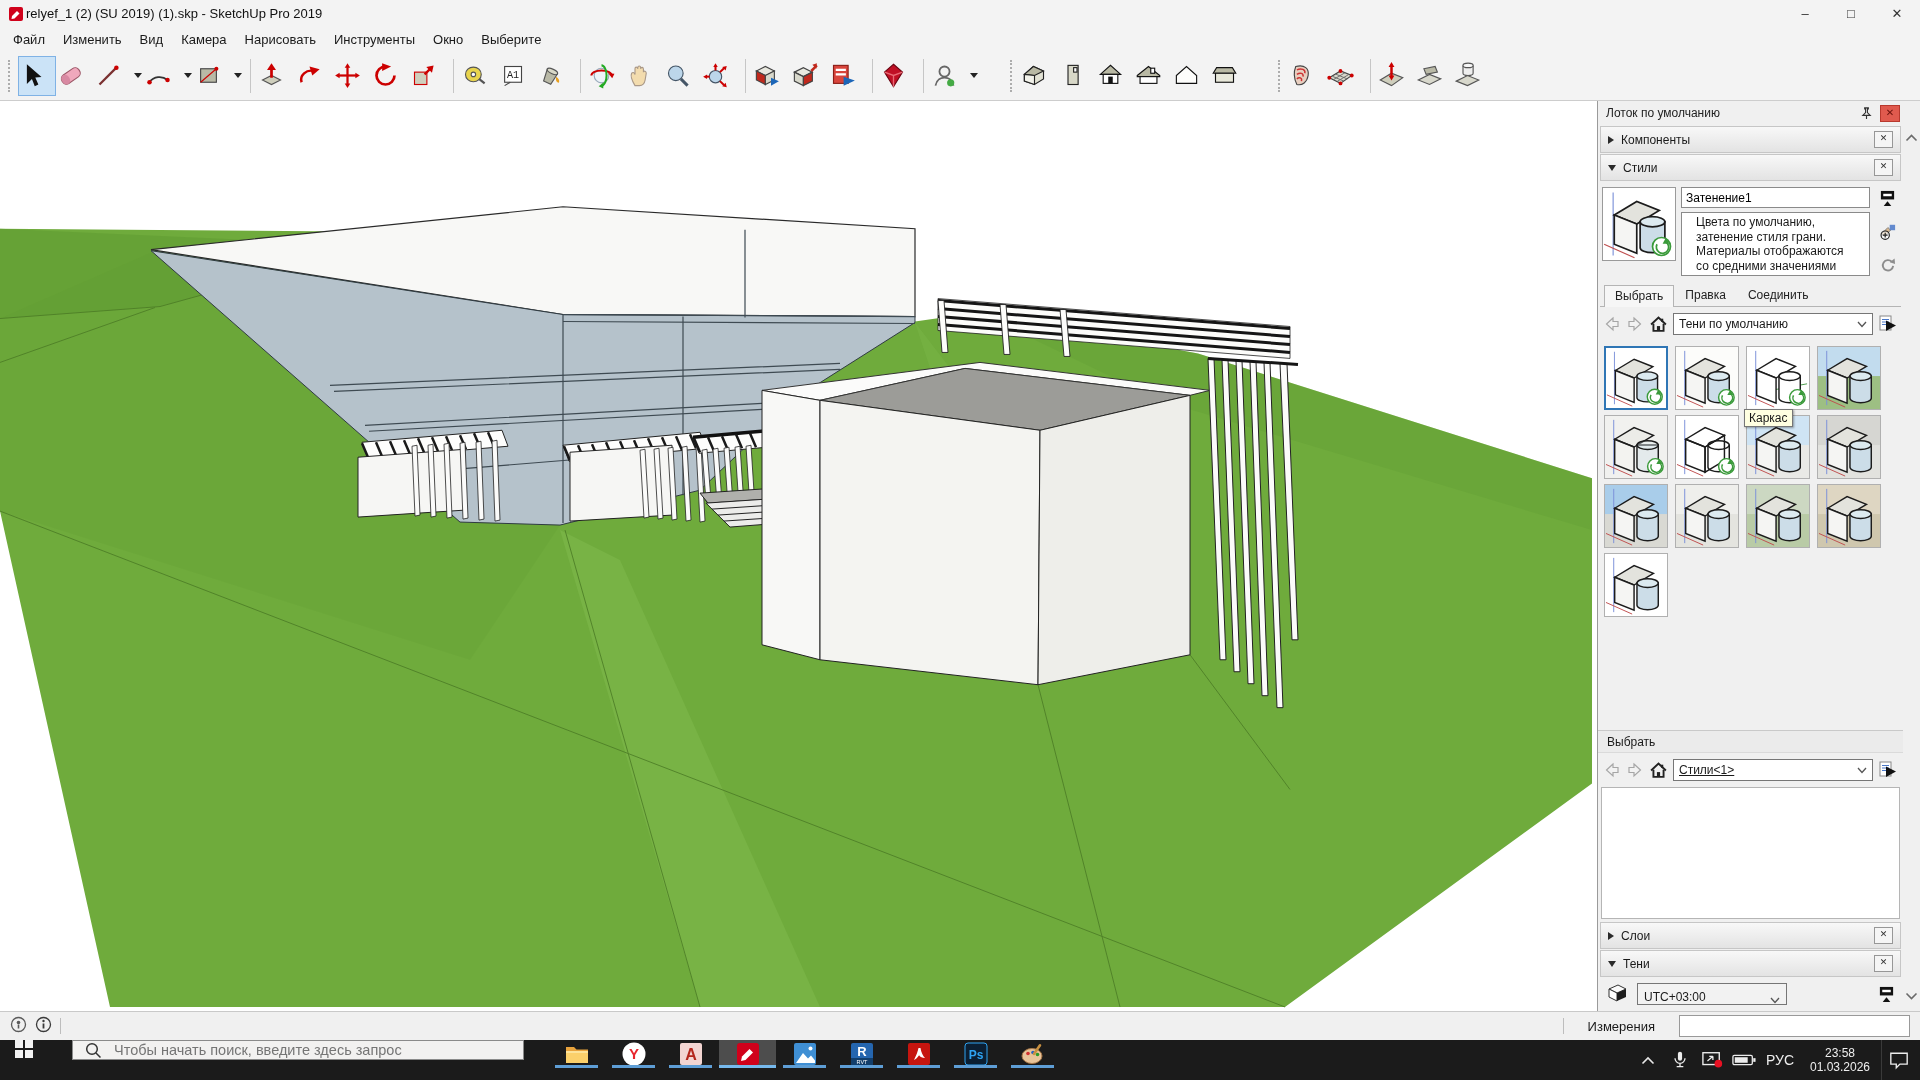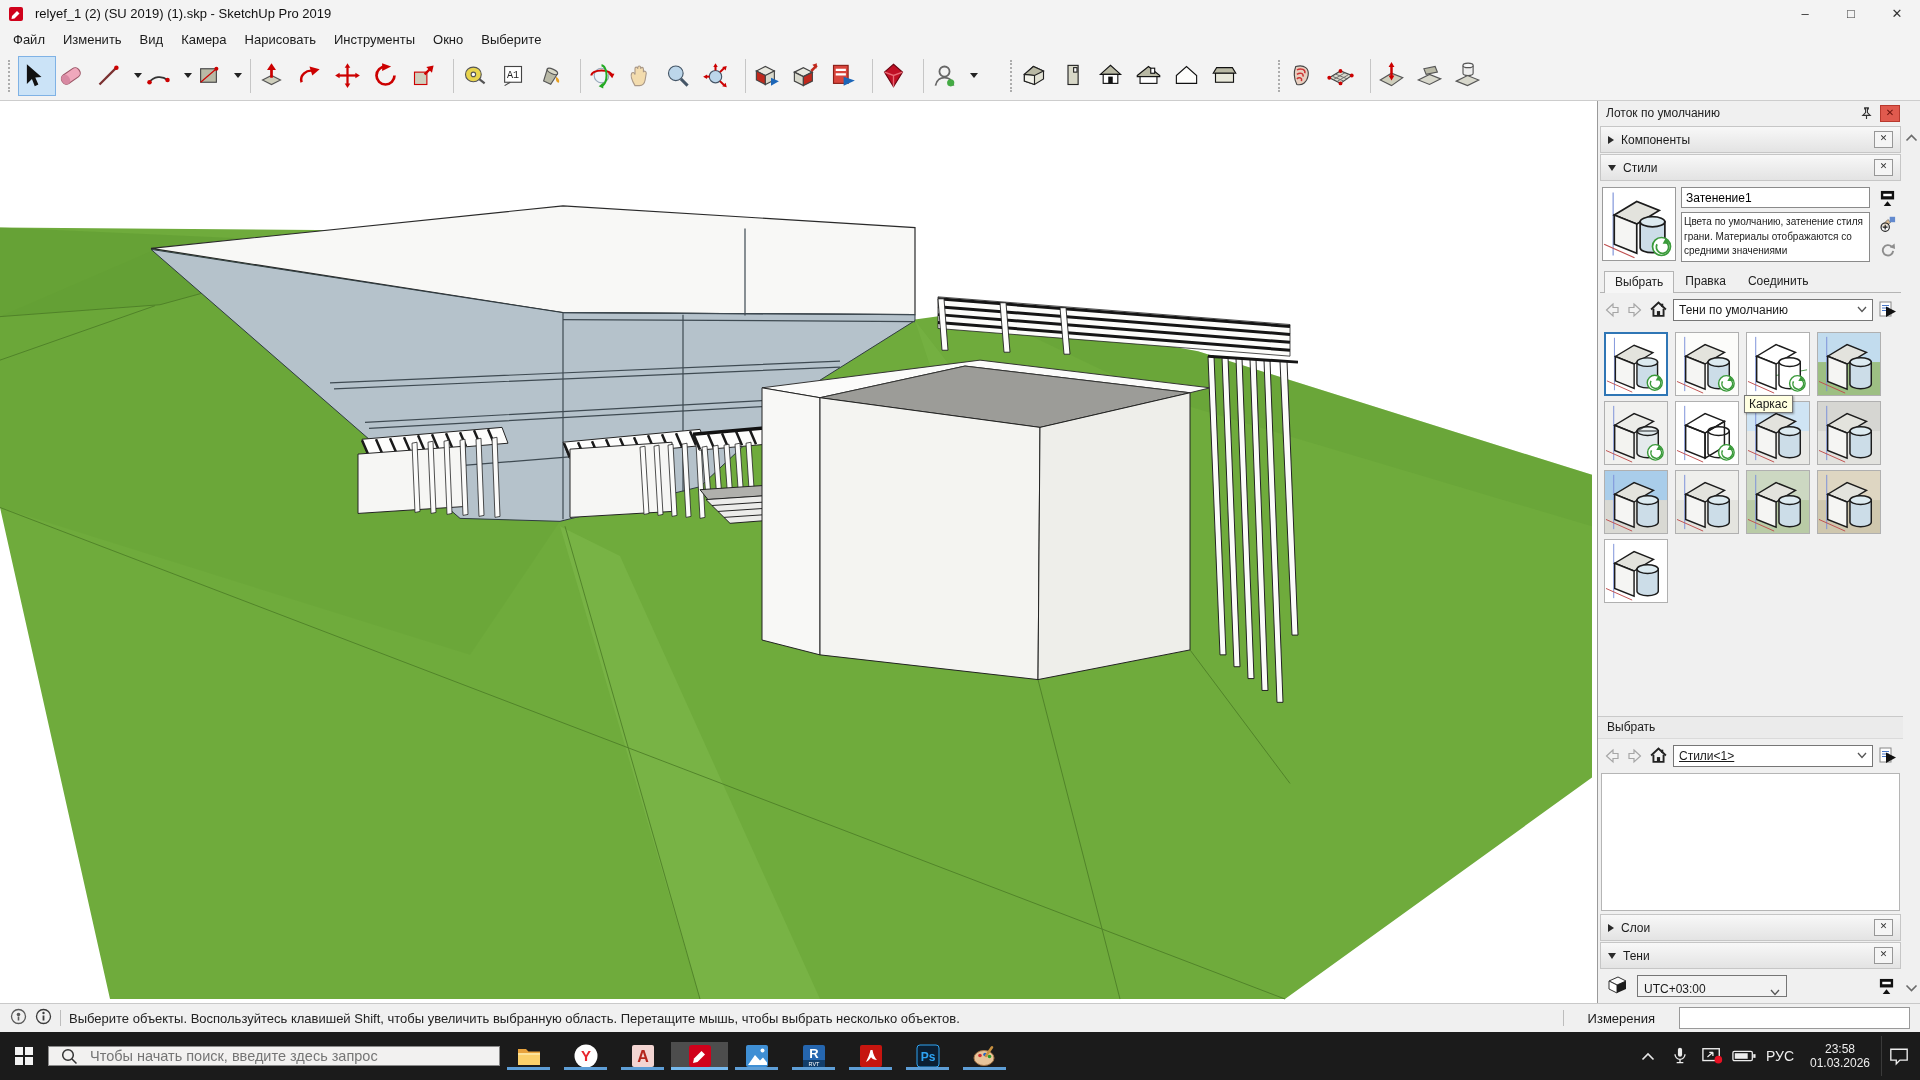--- a/index.html
+++ b/index.html
@@ -1,20 +1,20 @@
 <!DOCTYPE html>
 <html style="--green: #6fab3c; --green_dark: #5f9a31; --green_light: #82bc50; --green_line: #4c7c26; --wall: #b5c2cb; --wall_line: #3e4a52; --white_face: #f6f6f4; --roof_gray: #9c9c98; --accent: #2f76b5; --tooltip_bg: #ffffe1; --taskbar: #1b1b1b; --underline: #5e9ed6; --close_red: #e05a4e; --select_active_bg: #cbe3f7;"><head>
 <meta charset="utf-8">
 <style>
   html,body{margin:0;padding:0;background:#000;}
   .screen{position:relative;width:1920px;height:1080px;background:#f0f0f0;overflow:hidden;
     font-family:"Liberation Sans","DejaVu Sans",sans-serif;font-size:12px;color:#1a1a1a;
     display:flex;flex-direction:column;}
   
-  .titlebar{height:27px;background:#f3f3f3;display:flex;align-items:center;padding-left:8px;gap:11px;flex:none;}
+  .titlebar{height:27px;background:#f3f3f3;display:flex;align-items:center;padding-left:8px;gap:2px;flex:none;}
   .titlebar .app-ico{width:16px;height:16px;flex:none;}
   .title-text{font-size:13px;color:#111;}
   .win-btns{margin-left:auto;display:flex;height:100%;}
   .win-btn{width:46px;height:100%;display:flex;align-items:center;justify-content:center;font-size:13px;color:#333;}
   
   .menubar{height:24px;background:#f3f3f3;display:flex;align-items:center;padding-left:4px;flex:none;font-size:13px;}
   .menu-item{padding:3px 9px;}
   
   .toolbar{height:49px;background:#f3f3f3;border-bottom:1px solid #cdcdcd;display:flex;align-items:center;padding:0 2px;flex:none;}
   .tbtn{width:36px;height:38px;display:flex;align-items:center;border:1px solid transparent;flex:none;font-family:Liberation Mono, monospace;}
@@ -41,21 +41,21 @@
   .section-bar{height:25px;flex:none;background:linear-gradient(#f8f8f8,#e3e3e3);border:1px solid #c6c6c6;
     display:flex;align-items:center;padding:0 7px;gap:7px;margin:1px 2px 0;}
   .tri-right{width:0;height:0;border-left:6px solid #2a2a2a;border-top:4.5px solid transparent;border-bottom:4.5px solid transparent;}
   .tri-down{width:0;height:0;border-top:6px solid #2a2a2a;border-left:4.5px solid transparent;border-right:4.5px solid transparent;}
   .x-btn{margin-left:auto;width:17px;height:15px;background:#f5f5f5;border:1px solid #979797;font-size:9px;line-height:13px;text-align:center;color:#333;}
   .styles-detail{display:flex;padding:6px 4px 4px;gap:5px;flex:none;}
   .style-preview{width:72px;height:72px;border:1px solid #9a9a9a;background:#fff;flex:none;}
   .style-preview svg{display:block;width:100%;height:100%;}
   .style-fields{flex:1;display:flex;flex-direction:column;gap:4px;min-width:0;}
   .style-name{height:19px;border:1px solid #8a8a8a;font-size:12px;padding:0 4px;font-family:inherit;background:#fff;}
-  .style-desc{flex:1;border:1px solid #8a8a8a;background:#fff;font-size:10px;line-height:14.5px;padding:2px 2px;overflow:hidden;}
+  .style-desc{flex:1;border:1px solid #8a8a8a;background:#fff;font-size:12px;line-height:14.5px;padding:2px 14px;overflow:hidden;}
   .style-btns{width:24px;flex:none;display:flex;flex-direction:column;align-items:center;justify-content:space-between;padding:1px 0;}
   .sbtn{width:20px;height:20px;display:flex;align-items:center;justify-content:center;}
   .tabs{display:flex;align-items:flex-end;height:24px;flex:none;padding:0 4px;border-bottom:1px solid #b4b4b4;margin:2px 2px 0;}
   .tab{padding:3px 10px 4px;border:1px solid transparent;border-bottom:none;color:#222;}
   .tab.active{background:#f6f6f6;border-color:#b4b4b4;position:relative;top:1px;}
   .nav-row{display:flex;align-items:center;gap:5px;padding:5px 5px;height:34px;flex:none;box-sizing:border-box;}
   .nav-arrow,.home-btn,.details-btn{flex:none;display:flex;align-items:center;justify-content:center;}
   .dropdown{flex:1;height:22px;border:1px solid #767676;background:#fff;display:flex;align-items:center;padding:0 5px;gap:4px;min-width:0;box-sizing:border-box;}
   .dd-value{flex:1;white-space:nowrap;overflow:hidden;}
   .dd-value.editable{text-decoration:underline;}
@@ -70,21 +70,21 @@
   .sec-list{flex:1;background:#fff;border:1px solid #b5b5b5;margin:0 3px 2px;}
   .shadow-row{height:34px;flex:none;display:flex;align-items:center;gap:8px;padding:0 7px;}
   .tz-dropdown{width:150px;flex:none;height:22px;border:1px solid #767676;background:#f2f2f2;display:flex;align-items:flex-end;padding:0 6px;gap:4px;box-sizing:border-box;}
   
   .statusbar{height:28px;flex:none;background:#f0f0f0;border-top:1px solid #c9c9c9;display:flex;align-items:center;padding:0 10px;gap:8px;font-size:13px;}
   .sb-sep{width:1px;height:16px;background:#bdbdbd;}
   .sb-msg{color:#222;white-space:nowrap;overflow:hidden;}
   .sb-right{margin-left:auto;display:flex;align-items:center;gap:24px;}
   .measure-input{width:225px;height:18px;border:1px solid #999;background:#fff;font-family:inherit;font-size:12px;}
   
-  .taskbar{height:48px;flex:none;background:var(--taskbar);display:flex;align-items:center;color:#eee;}
+  .taskbar{height:40px;flex:none;background:var(--taskbar);display:flex;align-items:flex-start;color:#eee;gap:24px;}
   .start-btn{width:48px;display:flex;align-items:center;justify-content:center;flex:none;}
   .search-box{width:452px;flex:none;background:#f2f1f0;border:1px solid #8a8a8a;display:flex;align-items:center;gap:10px;padding:0 12px;box-sizing:border-box;}
   .search-box input{flex:1;border:none;outline:none;background:transparent;font-size:14.5px;color:#3c3c3c;font-family:inherit;}
   .task-apps{display:flex;align-items:stretch;}
   .task-app{width:57px;position:relative;display:flex;align-items:center;justify-content:center;flex:none;}
   .task-app.active{background:#4d4d4d;}
   .app-underline{position:absolute;bottom:0;left:7px;right:7px;height:3px;background:var(--underline);}
   .task-app.active .app-underline{left:0;right:0;background:#76b9ed;}
   .task-tray{margin-left:auto;display:flex;align-items:center;gap:2px;padding-right:4px;}
   .tray-ico{width:30px;height:40px;display:flex;align-items:center;justify-content:center;flex:none;}
@@ -928,21 +928,20 @@
         </svg>
     </span>
     <span>
       <svg width="17" height="17" viewBox="0 0 17 17">
           <circle cx="8.5" cy="8.5" r="7" fill="none" stroke="#3a3a3a" stroke-width="1.3"></circle>
           <circle cx="8.5" cy="5" r="1.2" fill="#3a3a3a"></circle>
           <path d="M8.5,7.5 L8.5,12.5" stroke="#3a3a3a" stroke-width="1.8"></path>
         </svg>
     </span>
     <span class="sb-sep"></span>
-    <span class="sb-msg">Выберите объекты. Воспользуйтесь клавишей Shift, чтобы увеличить выбранную область. Перетащите мышь, чтобы выбрать несколько объектов.</span>
     <div class="sb-right">
       <span class="sb-sep"></span>
       <span>Измерения</span>
       <input class="measure-input" value="" style="">
     </div>
   </div>
 
   <div class="taskbar">
     <div class="start-btn">
       <svg width="18" height="18" viewBox="0 0 18 18">

